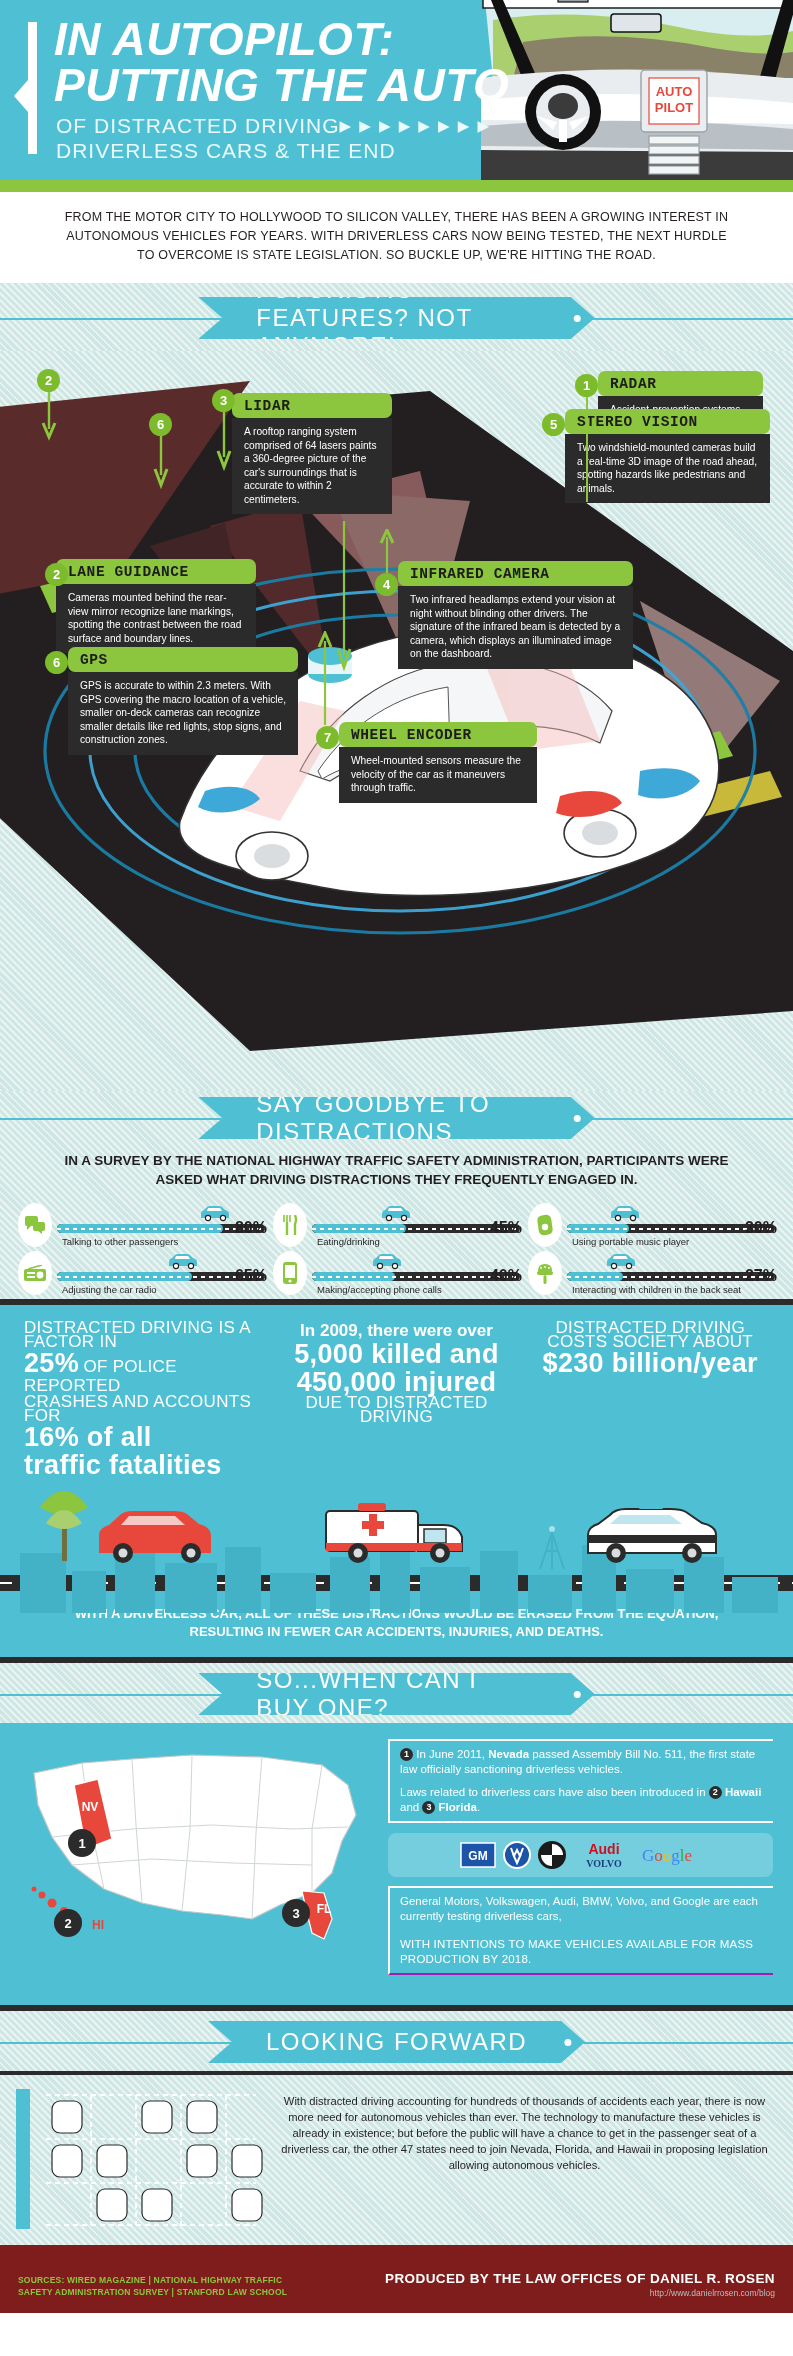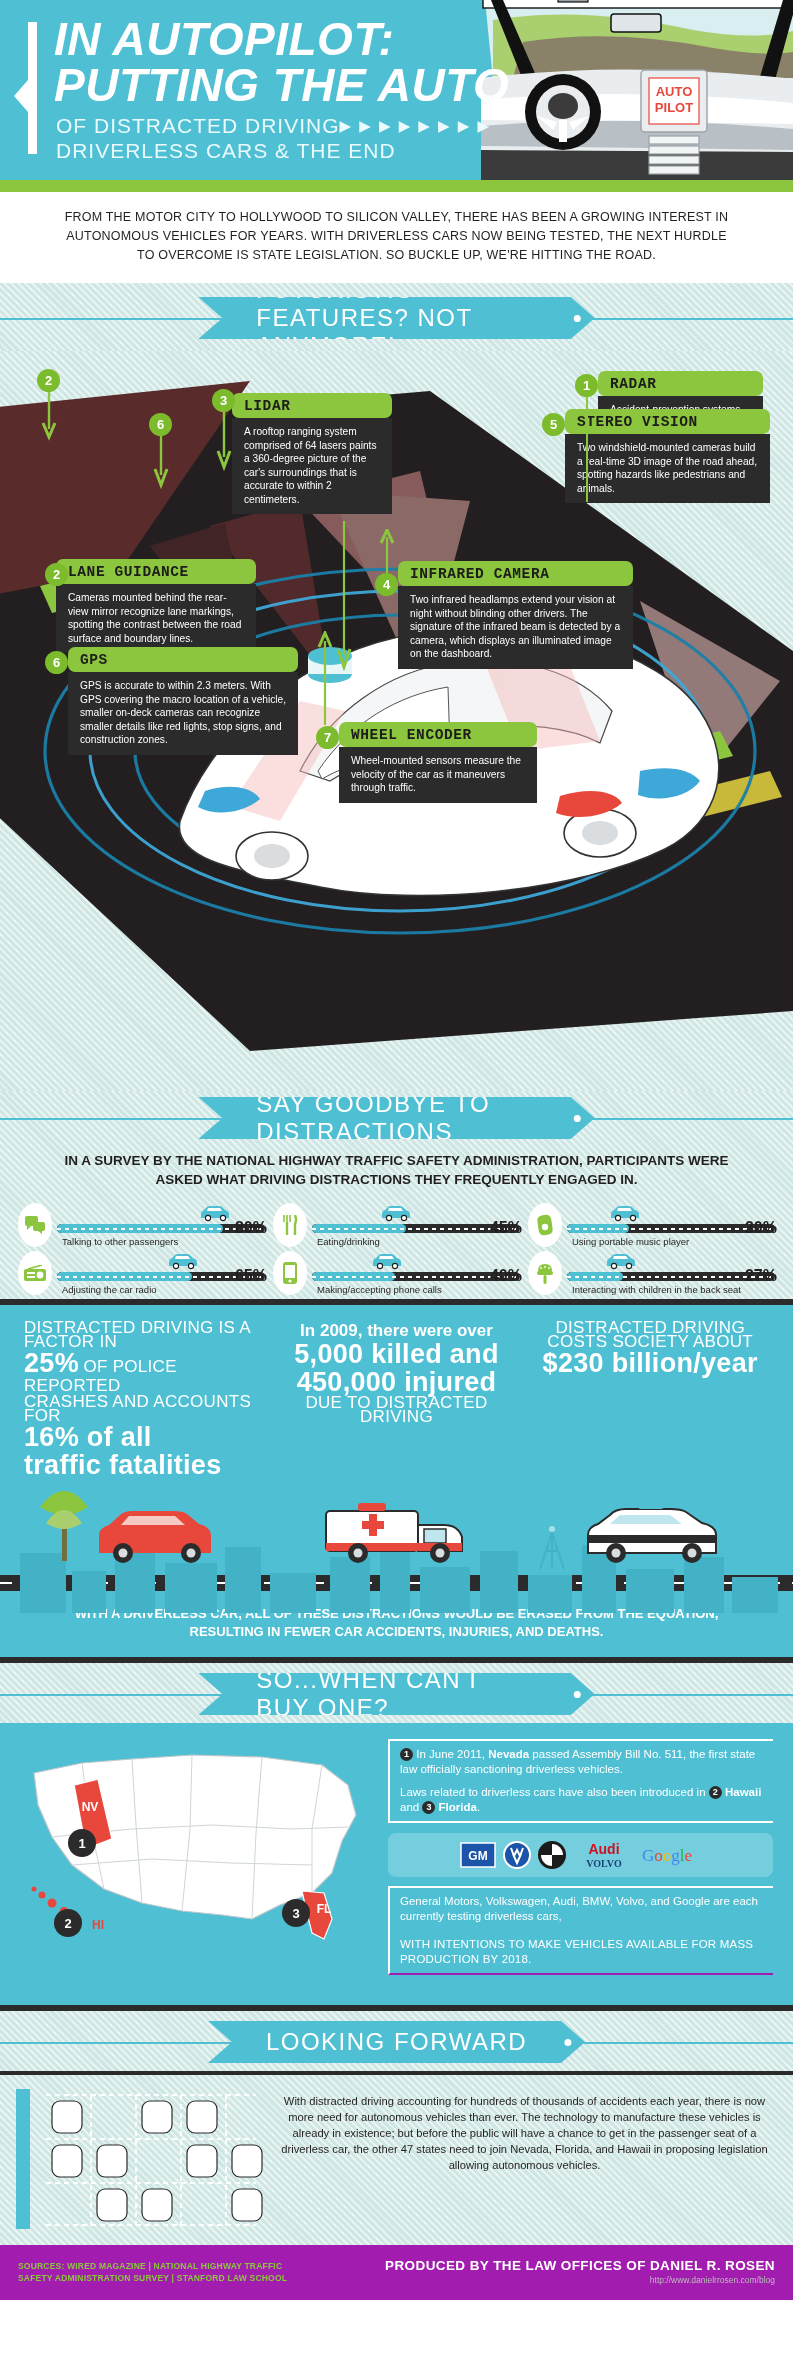--- a/index.html
+++ b/index.html
@@ -115,22 +115,22 @@
   .logos{ background:rgba(255,255,255,.22); border-radius:8px; padding:7px 8px; display:flex;
      align-items:center; gap:7px; justify-content:center; margin-bottom:9px;}
 
   
   .forward{ padding:0;text-align:center; }
   .fwd-body{ display:flex; padding:14px 16px 16px; }
   .fwd-art{ width:250px; flex:0 0 250px; }
   .fwd-txt{ flex:1; padding:4px 8px 0 14px; font-size:11.2px; line-height:16px; color:#231f20;}
 
   
-  .footer{ background:#a21caf; color:#fff; display:flex; align-items:center;
-     justify-content:space-between; padding:13px 18px 15px; }
+  .footer{ background:#7f1d1d; color:#fff; display:flex; align-items:flex-end;
+     justify-content:space-between; padding:26px 18px 15px; }
   .footer .src{ font-size:8.5px; line-height:12px; color:#8cc63e; font-weight:bold;
      text-transform:uppercase; letter-spacing:.2px;
      font-family:"Liberation Sans Narrow","Liberation Sans",sans-serif;}
   .footer .prod{ text-align:right;
      font-family:"Liberation Sans Narrow","Liberation Sans",sans-serif;}
   .footer .prod .p1{ font-size:13.5px; font-weight:bold; letter-spacing:.4px; text-transform:uppercase;}
   .footer .prod .p2{ font-size:8.5px; color:#bdbdbd; margin-top:2px;}
   .divider-dark{height:6px;background:#2b2b2b;}
 </style>
 </head>

